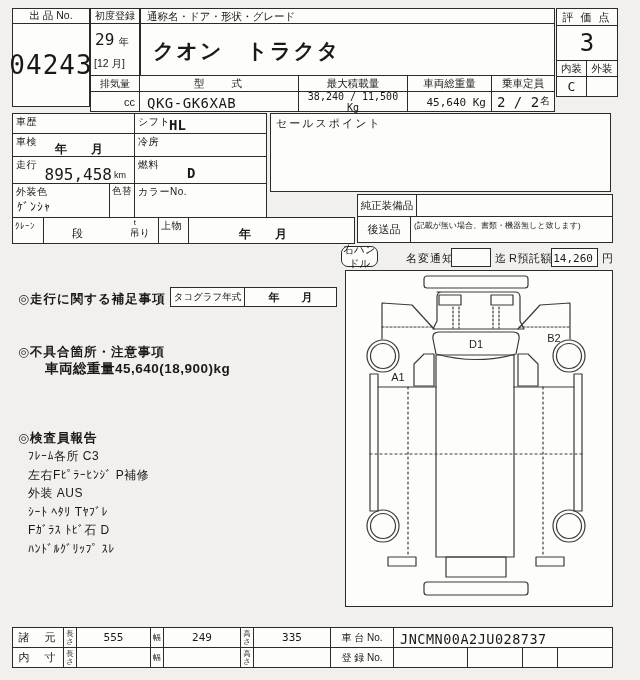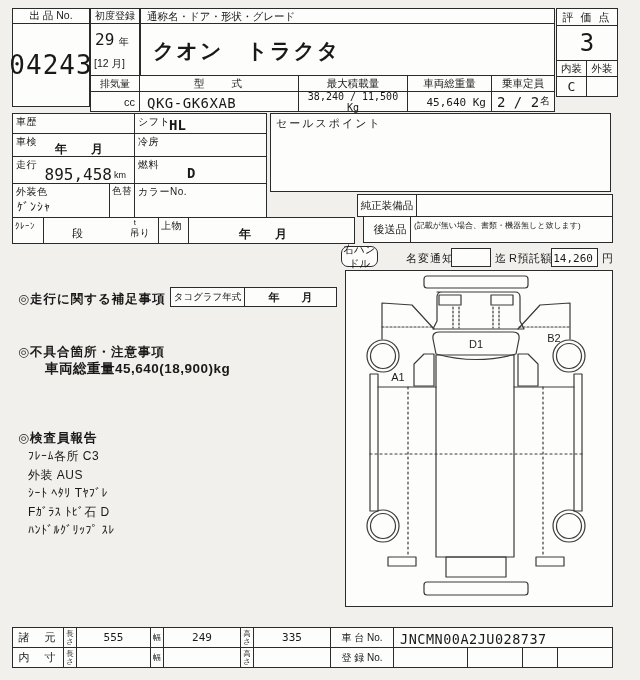--- a/index.html
+++ b/index.html
@@ -127,21 +127,21 @@
 <div class="abs cell" style="left:188px;top:217px;width:167px;height:27px;">
   <span class="f12" style="position:absolute;left:50px;top:8px;font-weight:bold;">年　　月</span>
 </div>
 
 <div class="abs cell" style="left:270px;top:113px;width:341px;height:79px;">
   <span class="lbl" style="font-size:11px;letter-spacing:2px;top:2px;left:5px;">セールスポイント</span>
 </div>
 
 <div class="abs cell ctr f105" style="left:357px;top:194px;width:60px;height:23px;">純正装備品</div>
 <div class="abs cell" style="left:416px;top:194px;width:197px;height:23px;"></div>
-<div class="abs cell ctr f11" style="left:357px;top:216px;width:54px;height:27px;margin-left:6px;">後送品</div>
+<div class="abs cell ctr f11" style="left:357px;top:216px;width:54px;height:27px;">後送品</div>
 <div class="abs cell" style="left:410px;top:216px;width:203px;height:27px;">
   <span style="position:absolute;left:3px;top:3px;font-size:8px;white-space:nowrap;">(記載が無い場合、書類・機器無しと致します)</span>
 </div>
 
 <div class="abs cell ctr f105" style="left:341px;top:246px;width:37px;height:21px;border-radius:7px;">右ハンドル</div>
 <span class="abs f11" style="left:406px;top:251px;letter-spacing:1px;">名変通知</span>
 <div class="abs cell" style="left:451px;top:248px;width:40px;height:19px;"></div>
 <span class="abs f11" style="left:495px;top:251px;">迄</span>
 <span class="abs f11" style="left:509px;top:251px;letter-spacing:.5px;">R預託額</span>
 <div class="abs cell" style="left:551px;top:248px;width:47px;height:19px;">
@@ -152,20 +152,21 @@
 <span class="abs notetitle" style="left:18px;top:291px;">◎走行に関する補足事項</span>
 <div class="abs cell ctr" style="left:170px;top:287px;width:75px;height:20px;font-size:9.5px;">タコグラフ年式</div>
 <div class="abs cell ctr f11" style="left:244px;top:287px;width:93px;height:20px;font-weight:bold;">年　　月</div>
 
 <span class="abs notetitle" style="left:18px;top:344px;">◎不具合箇所・注意事項</span>
 <span class="abs" style="left:25px;top:360px;font-size:13.5px;font-weight:bold;letter-spacing:.5px;margin-left:20px;">車両総重量45,640(18,900)kg</span>
 
 <span class="abs notetitle" style="left:18px;top:430px;">◎検査員報告</span>
 <div class="abs" style="left:28px;top:447px;width:230px;">
   <div class="insp-line">ﾌﾚｰﾑ各所 C3</div>
+  <div class="insp-line">左右Fﾋﾟﾗｰﾋﾝｼﾞ P補修</div>
   <div class="insp-line">外装 AUS</div>
   <div class="insp-line">ｼｰﾄ ﾍﾀﾘ Tﾔﾌﾞﾚ</div>
   <div class="insp-line">Fｶﾞﾗｽ ﾄﾋﾞ石 D</div>
   <div class="insp-line">ﾊﾝﾄﾞﾙｸﾞﾘｯﾌﾟ ｽﾚ</div>
 </div>
 
 <div class="abs cell" style="left:345px;top:270px;width:268px;height:337px;">
 <svg width="266" height="335" viewBox="0 0 266 335">
   <g fill="none" stroke="#3a3a3a" stroke-width="1.2" stroke-linejoin="round" stroke-linecap="round">
 

